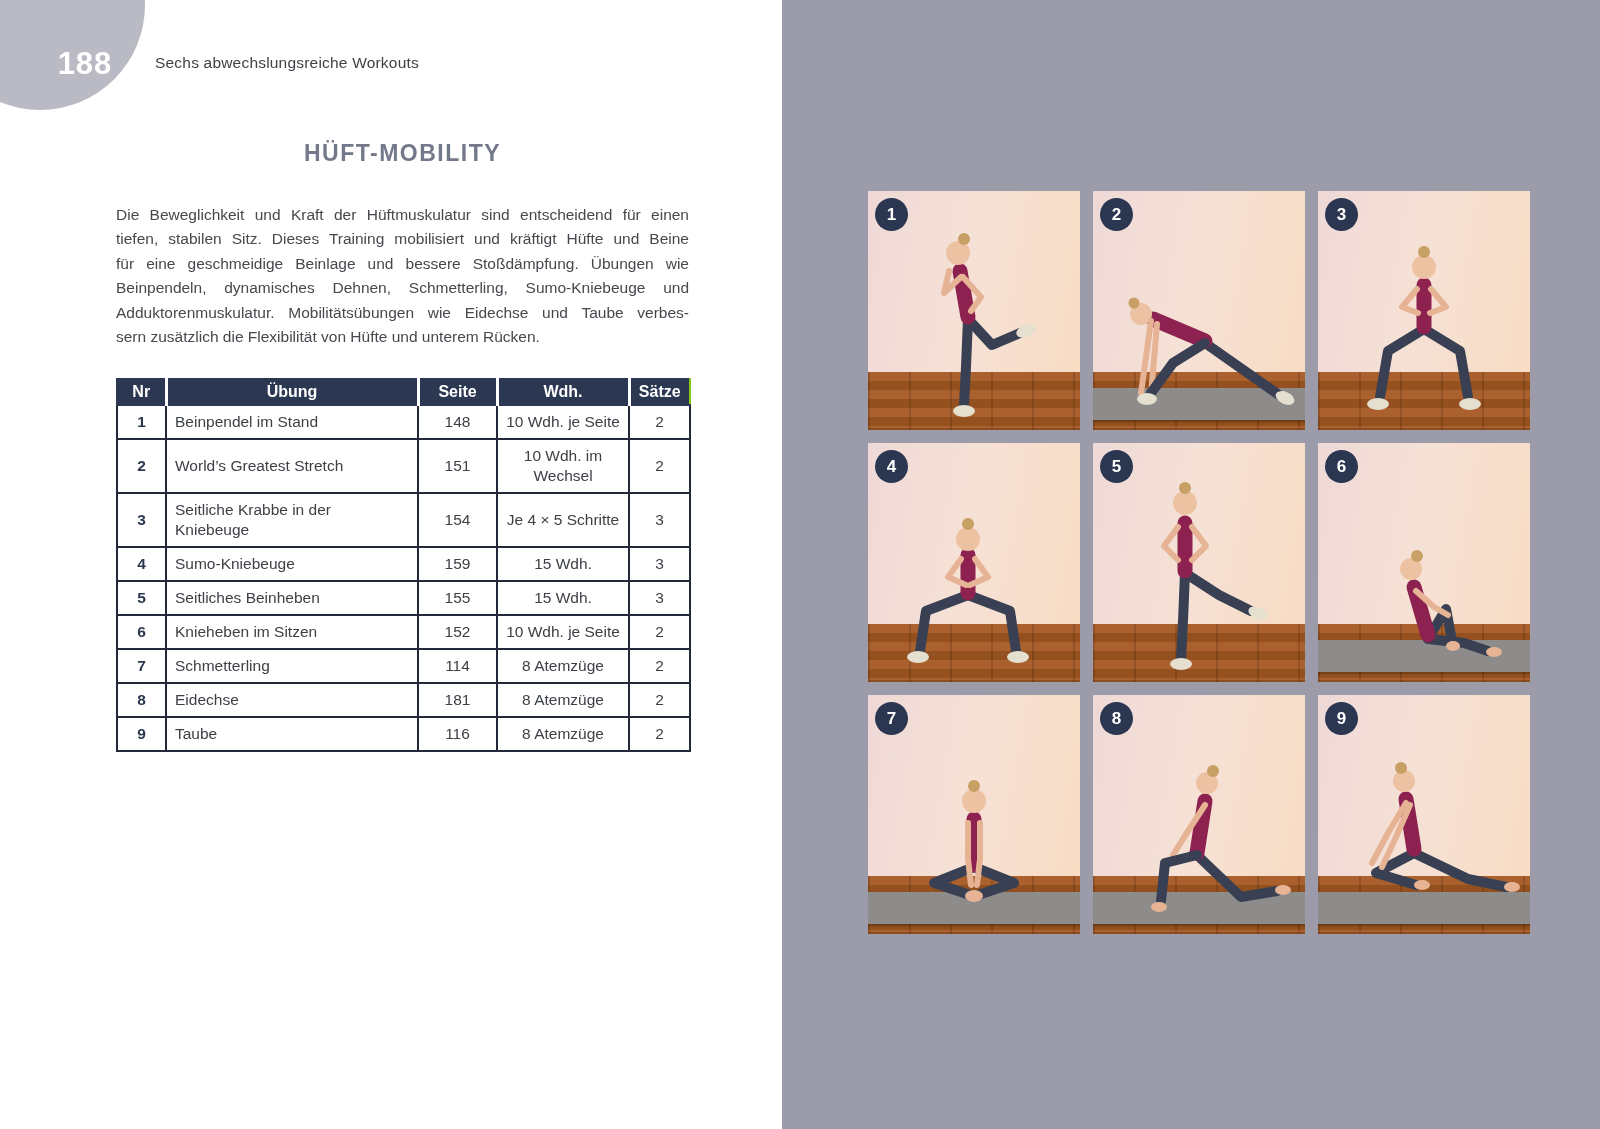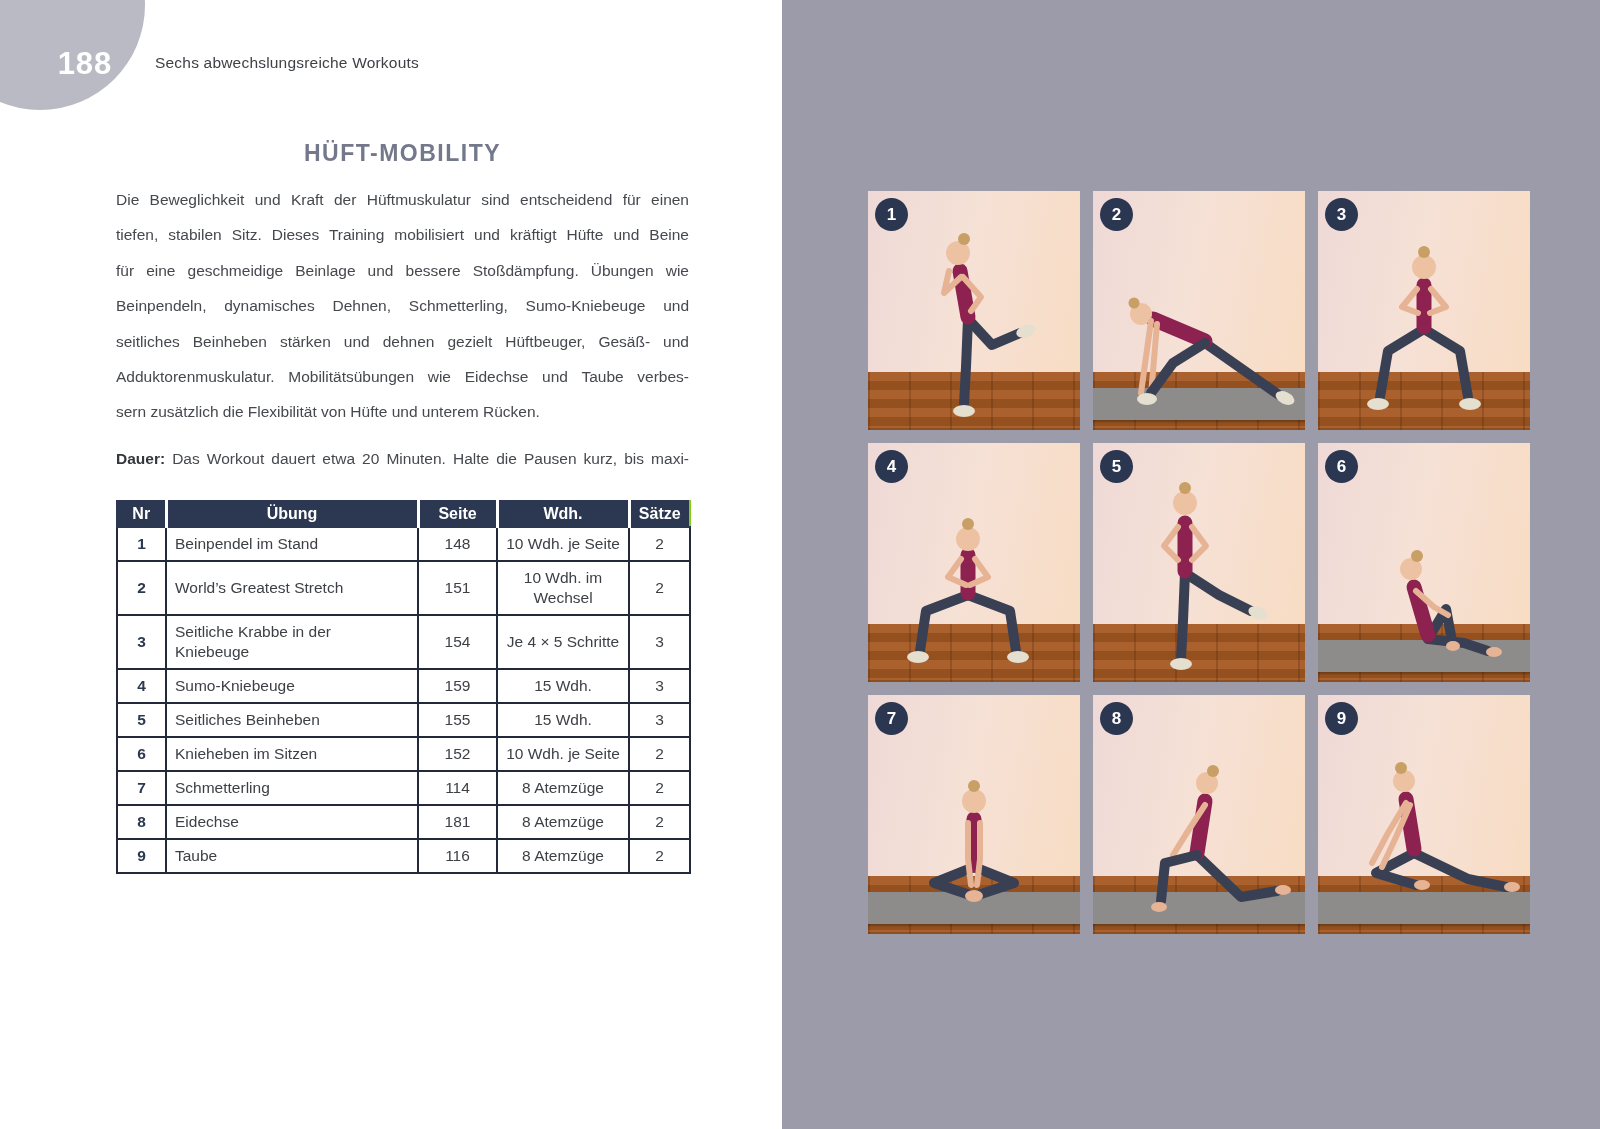--- a/index.html
+++ b/index.html
@@ -18,25 +18,25 @@
   }
   .page-number{
     position:absolute;left:55px;top:46px;width:60px;text-align:center;
     color:#ffffff;font-size:31px;font-weight:bold;letter-spacing:1px;
   }
   .running-header{
     position:absolute;left:155px;top:54px;font-size:15.5px;color:#3e4246;letter-spacing:.2px;
   }
   .content{position:absolute;left:116px;top:140px;width:573px;}
   .article-title{
-    margin:0 0 21px 0;text-align:center;font-size:23px;font-weight:600;
+    margin:0 0 36px 0;text-align:center;font-size:23px;font-weight:600;
     color:#73788a;letter-spacing:1.5px;
   }
   .intro{font-size:15.5px;line-height:24.4px;color:#45484d;}
-  .intro .jline{text-align:justify;text-align-last:justify;margin-top:11px;}
+  .intro .jline{text-align:justify;text-align-last:justify;}
   .intro .jline.last{text-align-last:left;}
   .duration{margin-top:22px;font-size:15.5px;line-height:24.4px;color:#45484d;}
   .duration .jline{text-align:justify;text-align-last:justify;}
   .duration .jline.last{text-align-last:left;}
   .duration b{color:#33363b;}
   
   .workout-table{
     margin-top:29px;border-collapse:collapse;width:573px;table-layout:fixed;
     font-size:15.5px;color:#3d4146;
   }
@@ -99,27 +99,25 @@
   <div class="running-header">Sechs abwechslungsreiche Workouts</div>
 
   <div class="content">
     <h1 class="article-title">HÜFT-MOBILITY</h1>
 
     <div class="intro">
       <div class="jline">Die Beweglichkeit und Kraft der Hüftmuskulatur sind entscheidend für einen</div>
       <div class="jline">tiefen, stabilen Sitz. Dieses Training mobilisiert und kräftigt Hüfte und Beine</div>
       <div class="jline">für eine geschmeidige Beinlage und bessere Stoßdämpfung. Übungen wie</div>
       <div class="jline">Beinpendeln, dynamisches Dehnen, Schmetterling, Sumo-Kniebeuge und</div>
-      <div class="jline">seitliches Beinheben stärken und dehnen gezielt Hüftbeuger, Gesäß- und</div>
       <div class="jline">Adduktorenmuskulatur. Mobilitätsübungen wie Eidechse und Taube verbes-</div>
       <div class="jline last">sern zusätzlich die Flexibilität von Hüfte und unterem Rücken.</div>
     </div>
 
     <div class="duration">
-      <div class="jline"><b>Dauer:</b><span> Das Workout dauert etwa 20 Minuten. Halte die Pausen kurz, bis maxi-</span></div>
     </div>
 
     <table class="workout-table">
       <colgroup>
           <col class="c-nr">
           <col class="c-uebung">
           <col class="c-seite">
           <col class="c-wdh">
           <col class="c-saetze">
         </colgroup>

